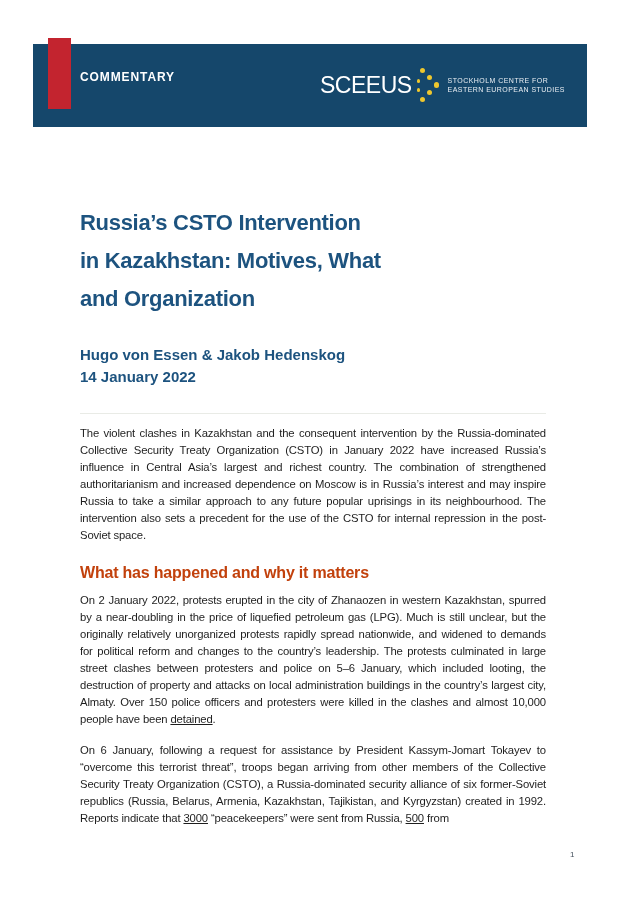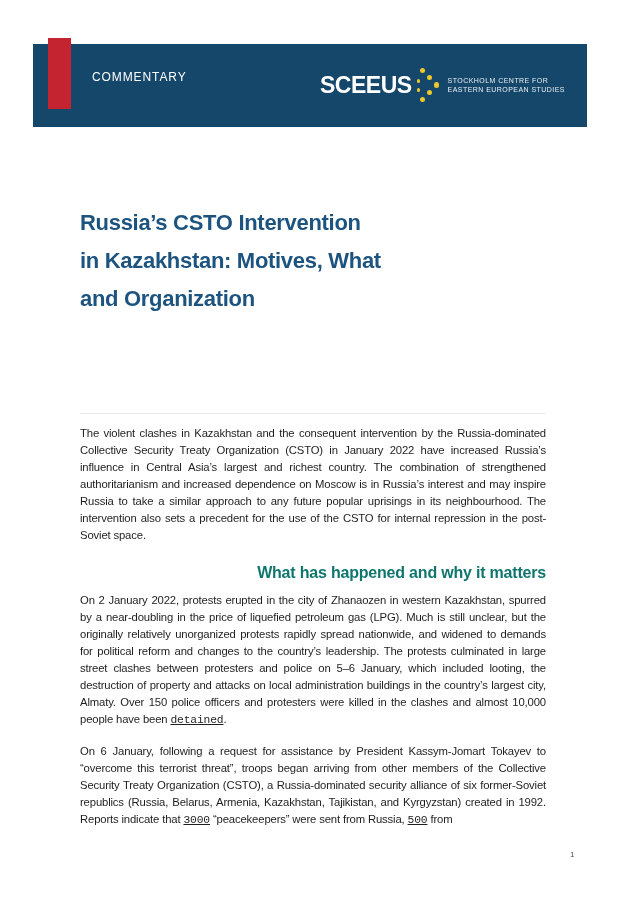--- a/index.html
+++ b/index.html
@@ -3,24 +3,24 @@
 <meta charset="utf-8">
 <style>
   html,body { margin:0; padding:0; }
   body { width:624px; height:902px; background:#ffffff; font-family:"Liberation Sans", sans-serif; }
 
   .page { position:relative; width:624px; height:902px; background:#ffffff; overflow:hidden; }
 
   
   .header-bar { position:absolute; left:33px; top:44px; width:554px; height:83px; background:#15476b; }
   .red-tab { position:absolute; left:48px; top:38px; width:23px; height:71px; background:#c3242f; }
-  .kicker { position:absolute; left:92px; top:70px; color:#ffffff; font-size:12px; font-weight:normal; letter-spacing:0.9px; }
+  .kicker { position:absolute; left:80px; top:70px; color:#ffffff; font-size:12px; font-weight:bold; letter-spacing:0.9px; }
 
   .brand { position:absolute; left:320px; top:64px; height:42px; display:flex; align-items:center; }
-  .wordmark { color:#ffffff; font-size:23px; font-weight:bold; letter-spacing:-0.5px; line-height:1; }
+  .wordmark { color:#ffffff; font-size:23px; font-weight:normal; letter-spacing:-0.5px; line-height:1; }
   .dots { position:relative; width:24px; height:38px; margin:0 7px 0 5px; }
   .dots i { position:absolute; border-radius:50%; background:#eec72e; display:block; }
   .dots .d1 { left:3px;  top:2px;  width:5px; height:5px; }
   .dots .d2 { left:10px; top:9px;  width:5px; height:5px; }
   .dots .d3 { left:17px; top:16px; width:5.5px; height:5.5px; }
   .dots .d4 { left:10px; top:24px; width:5px; height:5px; }
   .dots .d5 { left:3px;  top:31px; width:5px; height:5px; }
   .dots .d6 { left:0px;  top:13px; width:3.5px; height:3.5px; }
   .dots .d7 { left:0px;  top:22px; width:3.5px; height:3.5px; }
   .tagline { color:#e9eef3; font-size:7px; letter-spacing:0.45px; line-height:9.5px; white-space:nowrap; }
@@ -29,22 +29,22 @@
   .title { position:absolute; left:80px; top:204px; color:#1d537f; font-weight:bold; font-size:22px; line-height:38px; letter-spacing:-0.3px; }
   .title div { white-space:nowrap; }
 
   .byline { position:absolute; left:80px; top:344px; color:#1d537f; font-weight:bold; font-size:15px; line-height:22px; }
 
   .rule { position:absolute; left:80px; top:413px; width:466px; height:1px; background:#e9ebe6; }
 
   
   .content { position:absolute; left:80px; top:425px; width:466px; color:#1e1e1e; font-size:11.3px; line-height:17px; letter-spacing:-0.15px; text-align:justify; }
   .content p { margin:0 0 14px 0; }
-  .section-heading { color:#0f766e; font-size:16px; font-weight:bold; letter-spacing:-0.2px; margin:20px 0 11px 0; text-align:right; }
-  a.inline-link { color:inherit; text-decoration:underline; cursor:pointer;font-family:Liberation Mono, monospace; }
+  .section-heading { color:#c2410c; font-size:16px; font-weight:bold; letter-spacing:-0.2px; margin:20px 0 11px 0; text-align:left; }
+  a.inline-link { color:inherit; text-decoration:underline; cursor:pointer; }
 
   .page-number { position:absolute; left:570px; top:850px; font-size:8px; color:#44505c; }
 </style>
 </head>
 <body>
 
 <div class="page">
 
   <div class="header-bar"></div>
   <div class="red-tab"></div>
@@ -66,20 +66,24 @@
       <div>EASTERN EUROPEAN STUDIES</div>
     </span>
   </div>
 
   <div class="title">
     <div>Russia’s CSTO Intervention</div>
     <div>in Kazakhstan: Motives, What</div>
     <div>and Organization</div>
   </div>
 
+  <div class="byline">
+    <div>Hugo von Essen &amp; Jakob Hedenskog</div>
+    <div>14 January 2022</div>
+  </div>
 
   <div class="rule"></div>
 
   <div class="content">
     <p>The violent clashes in Kazakhstan and the consequent intervention by the Russia-dominated Collective Security Treaty Organization (CSTO) in January 2022 have increased Russia’s influence in Central Asia’s largest and richest country. The combination of strengthened authoritarianism and increased dependence on Moscow is in Russia’s interest and may inspire Russia to take a similar approach to any future popular uprisings in its neighbourhood. The intervention also sets a precedent for the use of the CSTO for internal repression in the post-Soviet space.</p>
     <div class="section-heading">What has happened and why it matters</div>
     <p><span>On 2 January 2022, protests erupted in the city of Zhanaozen in western Kazakhstan, spurred by a near-doubling in the price of liquefied petroleum gas (LPG). Much is still unclear, but the originally relatively unorganized protests rapidly spread nationwide, and widened to demands for political reform and changes to the country’s leadership. The protests culminated in large street clashes between protesters and police on 5–6 January, which included looting, the destruction of property and attacks on local administration buildings in the country’s largest city, Almaty. Over 150 police officers and protesters were killed in the clashes and almost 10,000 people have been </span><a class="inline-link">detained</a><span>.</span></p>
     <p><span>On 6 January, following a request for assistance by President Kassym-Jomart Tokayev to “overcome this terrorist threat”, troops began arriving from other members of the Collective Security Treaty Organization (CSTO), a Russia-dominated security alliance of six former-Soviet republics (Russia, Belarus, Armenia, Kazakhstan, Tajikistan, and Kyrgyzstan) created in 1992. Reports indicate that </span><a class="inline-link">3000</a><span> “peacekeepers” were sent from Russia, </span><a class="inline-link">500</a><span> from</span></p>
   </div>
 

